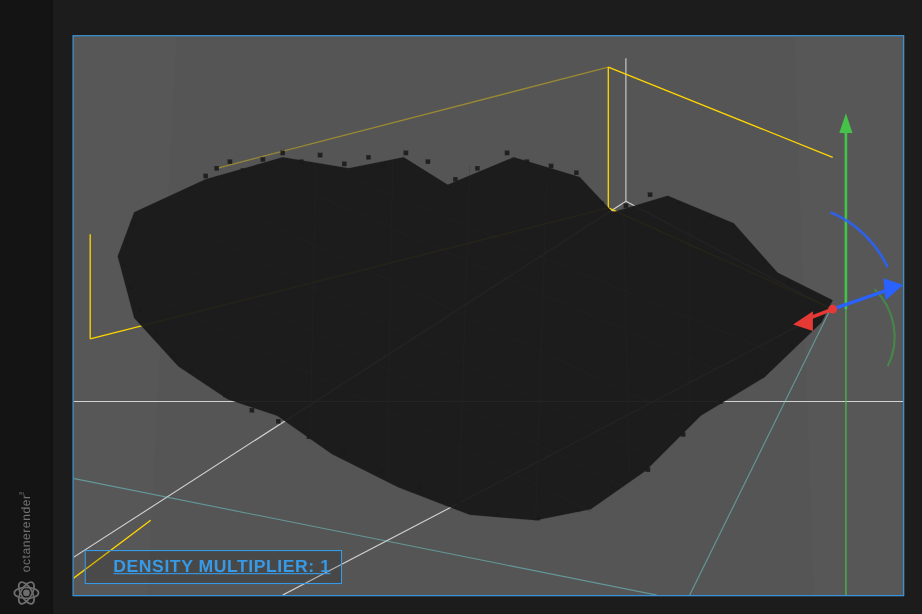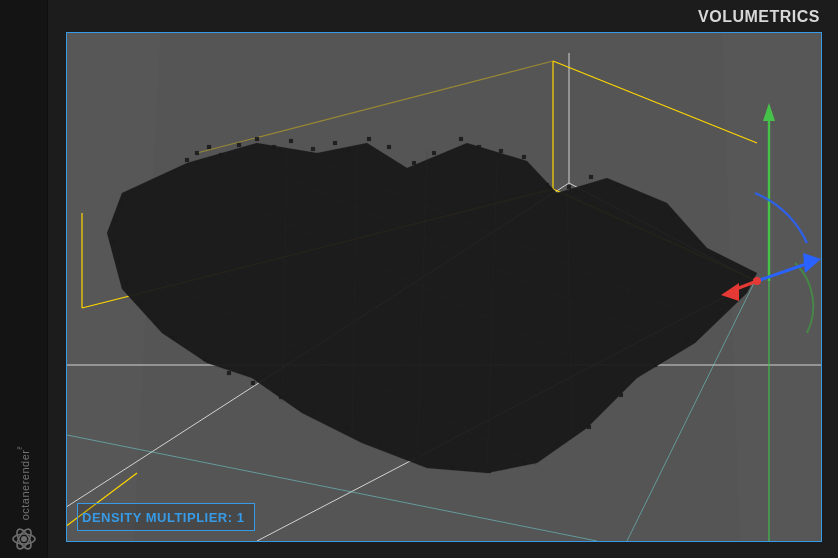--- a/index.html
+++ b/index.html
@@ -83,27 +83,28 @@
     top: 0;
     height: 100%;
     background: #5d5d5d;
   }
   .bg-panel.left  { left: -40px; width: 120px; transform: skewX(-3deg); opacity: .35; }
   .bg-panel.right { right: -20px; width: 110px; transform: skewX(2deg); opacity: .30; }
   .badge {
     position: absolute;
     left: 10px;
     bottom: 10px;
-    padding: 6px 10px 5px 4px;
-    font-size: 13px;
+    padding: 6px 10px 5px 25px;
+    font-size: 16px;
     font-weight: 700;
     color: #379ae6;
     border: 1px solid #379ae6;
     background: rgba(0,0,0,0.15);
     letter-spacing: 0.5px;
+    text-decoration: underline;
   }
   svg.scene {
     position: absolute;
     left: 0;
     top: 0;
   }
 </style>
 </head>
 <body>
 
@@ -117,21 +118,20 @@
           <ellipse cx="14" cy="14" rx="11" ry="5" transform="rotate(60 14 14)"></ellipse>
           <ellipse cx="14" cy="14" rx="11" ry="5" transform="rotate(-60 14 14)"></ellipse>
         </g>
         <circle cx="14" cy="14" r="3" fill="#6d6d6d"></circle>
       </svg>
     </span>
   </div>
 </div>
 
 <div class="content">
-  <div class="title">VOLUMETRICS</div>
 
   <div class="viewport">
     <div class="bg-panel left"></div>
     <div class="bg-panel right"></div>
 
     <svg class="scene" width="754" height="508" viewBox="0 0 754 508">
 
       <g stroke="#e8e8e8" stroke-width="1" opacity="0.85">
         <line x1="-10" y1="332" x2="754" y2="332"></line>
         <line x1="502" y1="20" x2="502" y2="150"></line>

